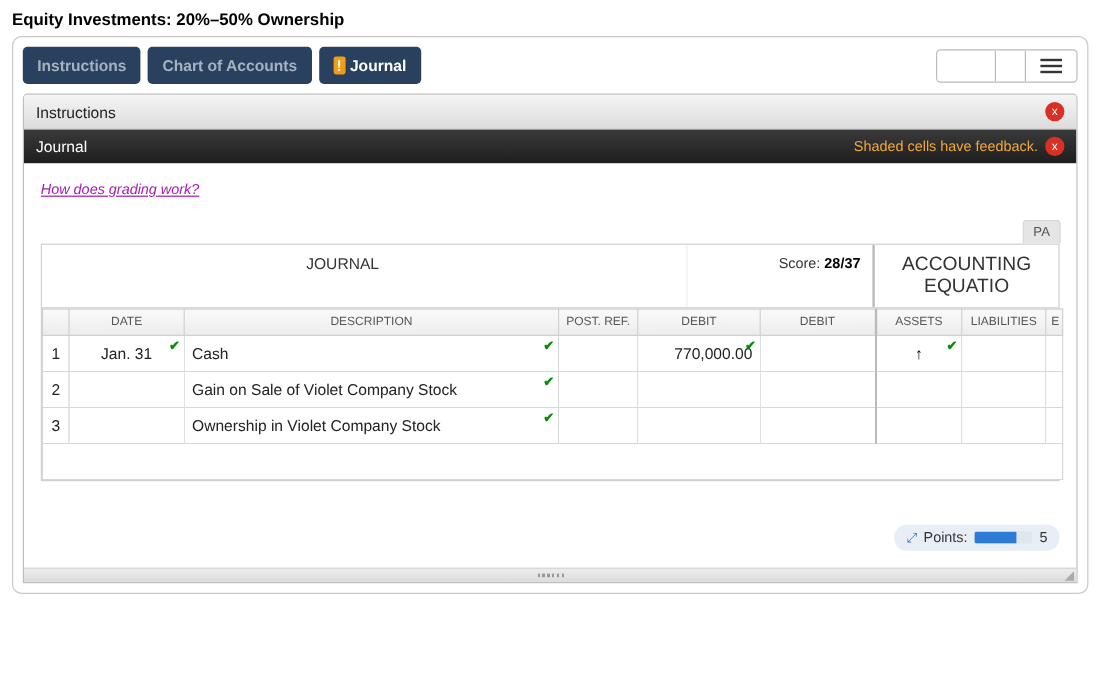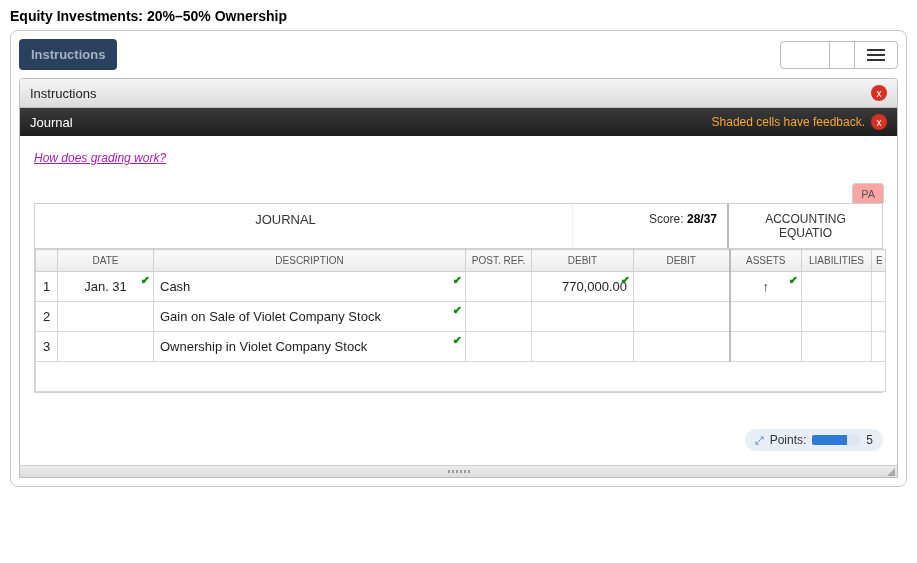--- a/index.html
+++ b/index.html
@@ -16,27 +16,27 @@
 .hamburger { display: flex; flex-direction: column; gap: 3px; }
 .hamburger span { display: block; width: 18px; height: 2px; background: #333; }
 .section { margin-top: 8px; border: 1px solid #bfbfbf; border-radius: 4px 4px 0 0; overflow: hidden; position: relative; }
 .section-header { background: linear-gradient(#f5f5f5,#dcdcdc); padding: 6px 10px; font-size: 13px; color: #222; border-bottom: 1px solid #bfbfbf; display:flex; align-items:center; }
 .close-x { margin-left: auto; background: #d93025; color: #fff; width: 16px; height: 16px; border-radius: 50%; font-size: 10px; display: flex; align-items: center; justify-content: center; cursor: pointer; }
 .sub-header { background: linear-gradient(#3a3a3a,#1e1e1e); color: #fff; padding: 6px 10px; display: flex; align-items: center; font-size: 13px; }
 .feedback-note { margin-left: auto; color: #f3a83a; font-size: 12px; display: flex; align-items: center; gap: 6px; }
 .content-pad { padding: 14px 14px 8px 14px; }
 .grading-link { color: #a21caf; font-style: italic; text-decoration: underline; font-size: 12px; cursor: pointer; }
 .tab-right-float { display: flex; justify-content: flex-end; margin-top: 18px; }
-.pa-tab { border: 1px solid #d0d0d0; border-bottom: none; padding: 4px 8px 3px 8px; font-size: 11px; color: #555; background: #fca5a5; border-radius: 4px 4px 0 0; margin-right: -1px; }
+.pa-tab { border: 1px solid #d0d0d0; border-bottom: none; padding: 4px 8px 3px 8px; font-size: 11px; color: #555; background: #e5e5e5; border-radius: 4px 4px 0 0; margin-right: -1px; }
 .table-wrap { border: 1px solid #d0d0d0; }
 .journal-header { display: flex; border-bottom: 1px solid #d0d0d0; }
 .journal-header .jh-title { flex: 1; text-align: center; padding: 8px 0; font-size: 13px; color: #333; }
 .journal-header .jh-score { width: 155px; text-align: right; padding: 8px 10px; font-size: 12px; color: #333; border-left: 1px solid #eee; margin-left: 36px; }
 .journal-header .jh-score b { color: #000; }
-.journal-header .jh-eq { width: 155px; text-align: center; padding: 8px 18px; font-size: 12px; color: #333; border-left: 2px solid #bbb; }
+.journal-header .jh-eq { width: 155px; text-align: center; padding: 8px 18px; font-size: 16px; color: #333; border-left: 2px solid #bbb; }
 table.jtable { border-collapse: collapse; width: 100%; table-layout: fixed; }
 table.jtable th { background: linear-gradient(#fafafa,#ececec); font-size: 10px; color: #555; font-weight: normal; padding: 5px 4px; border: 1px solid #d0d0d0; text-align: center; }
 table.jtable td { border: 1px solid #d7d7d7; padding: 6px 6px; font-size: 13px; color: #222; height: 30px; position: relative; background: #fff; }
 td.rownum { background: linear-gradient(#f2f2f2,#e6e6e6); text-align: center; font-size: 11px; color: #666; width: 22px; }
 td.date-cell { width: 90px; text-align: center; padding-right: 10px; background: #fff0f0; }
 td.desc-cell { width: 300px; }
 td.postref-cell { width: 68px; }
 td.debit-cell, td.credit-cell { width: 100px; text-align: right; padding-right: 8px; }
 td.assets-cell, td.liab-cell { width: 70px; text-align: center; }
 td.eq-cell { width: 14px; }
@@ -54,20 +54,24 @@
 th.sep-left, td.sep-left { border-left: 2px solid #bbb !important; }
 </style>
 </head>
 <body>
 
 <div class="page-title">Equity Investments: 20%–50% Ownership</div>
 
 <div class="outer-panel">
   <div class="tabbar">
     <button class="tab">Instructions</button>
+    <button class="tab">Chart of Accounts</button>
+    <button class="tab active">
+      <span class="bang">!</span><span>Journal</span>
+    </button>
     <div class="tabbar-right">
       <div class="seg"></div>
       <div class="seg"></div>
       <div class="seg">
         <div class="hamburger">
             <span></span>
             <span></span>
             <span></span>
           </div>
       </div>

